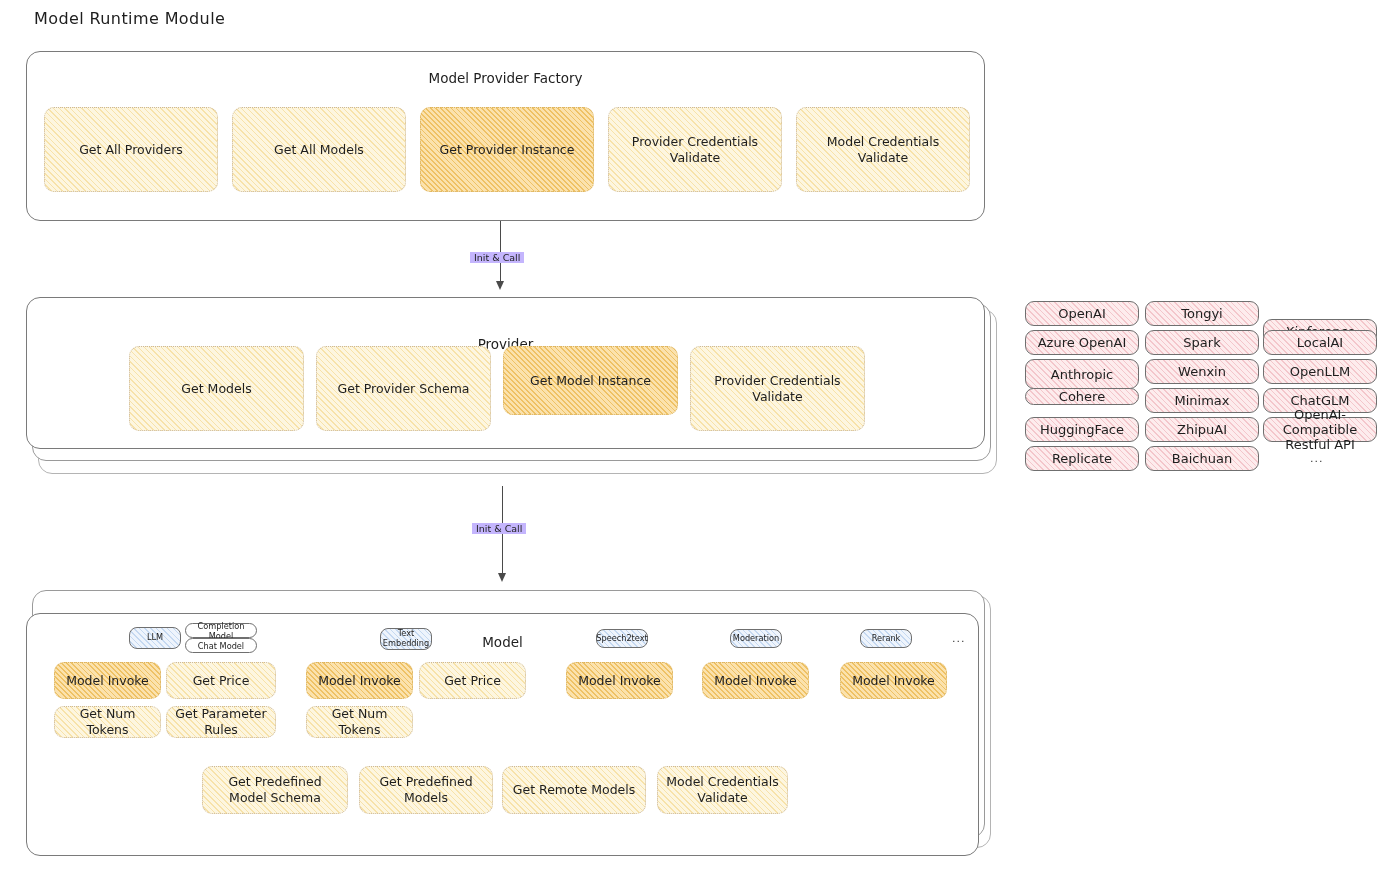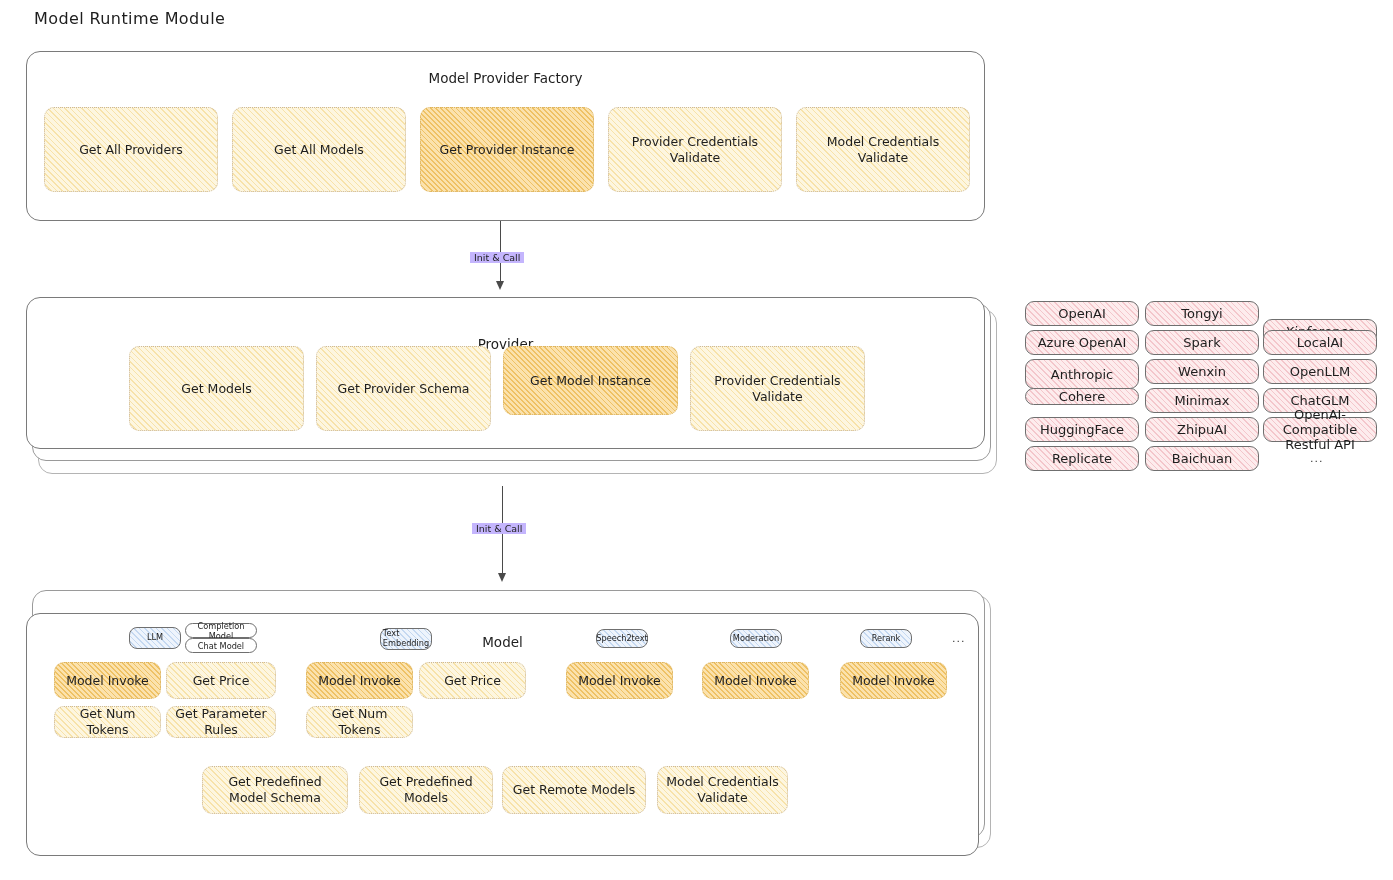--- a/index.html
+++ b/index.html
@@ -61,21 +61,21 @@
     padding:0 3px;
   }
   .ellipsis{
     position:absolute;font-size:11px;color:#3a3a3a;letter-spacing:1px;
   }
 
   
   .tag{
     position:absolute;box-sizing:border-box;
     border:1.1px solid #6f6f6f;border-radius:8px;
-    display:flex;align-items:center;justify-content:center;
+    display:flex;align-items:center;justify-content:center;text-align:center;
     font-size:8.2px;line-height:1.2;color:#1e1e1e;
     background-color:#eef4fc;
     background-image:repeating-linear-gradient(45deg,
         rgba(120,165,220,.35) 0 1px, rgba(255,255,255,0) 1px 4px);
     padding:8px 3px;
   }
   .subtag{
     position:absolute;box-sizing:border-box;
     border:1.1px solid #6f6f6f;border-radius:8px;
     display:flex;align-items:center;justify-content:center;text-align:center;

